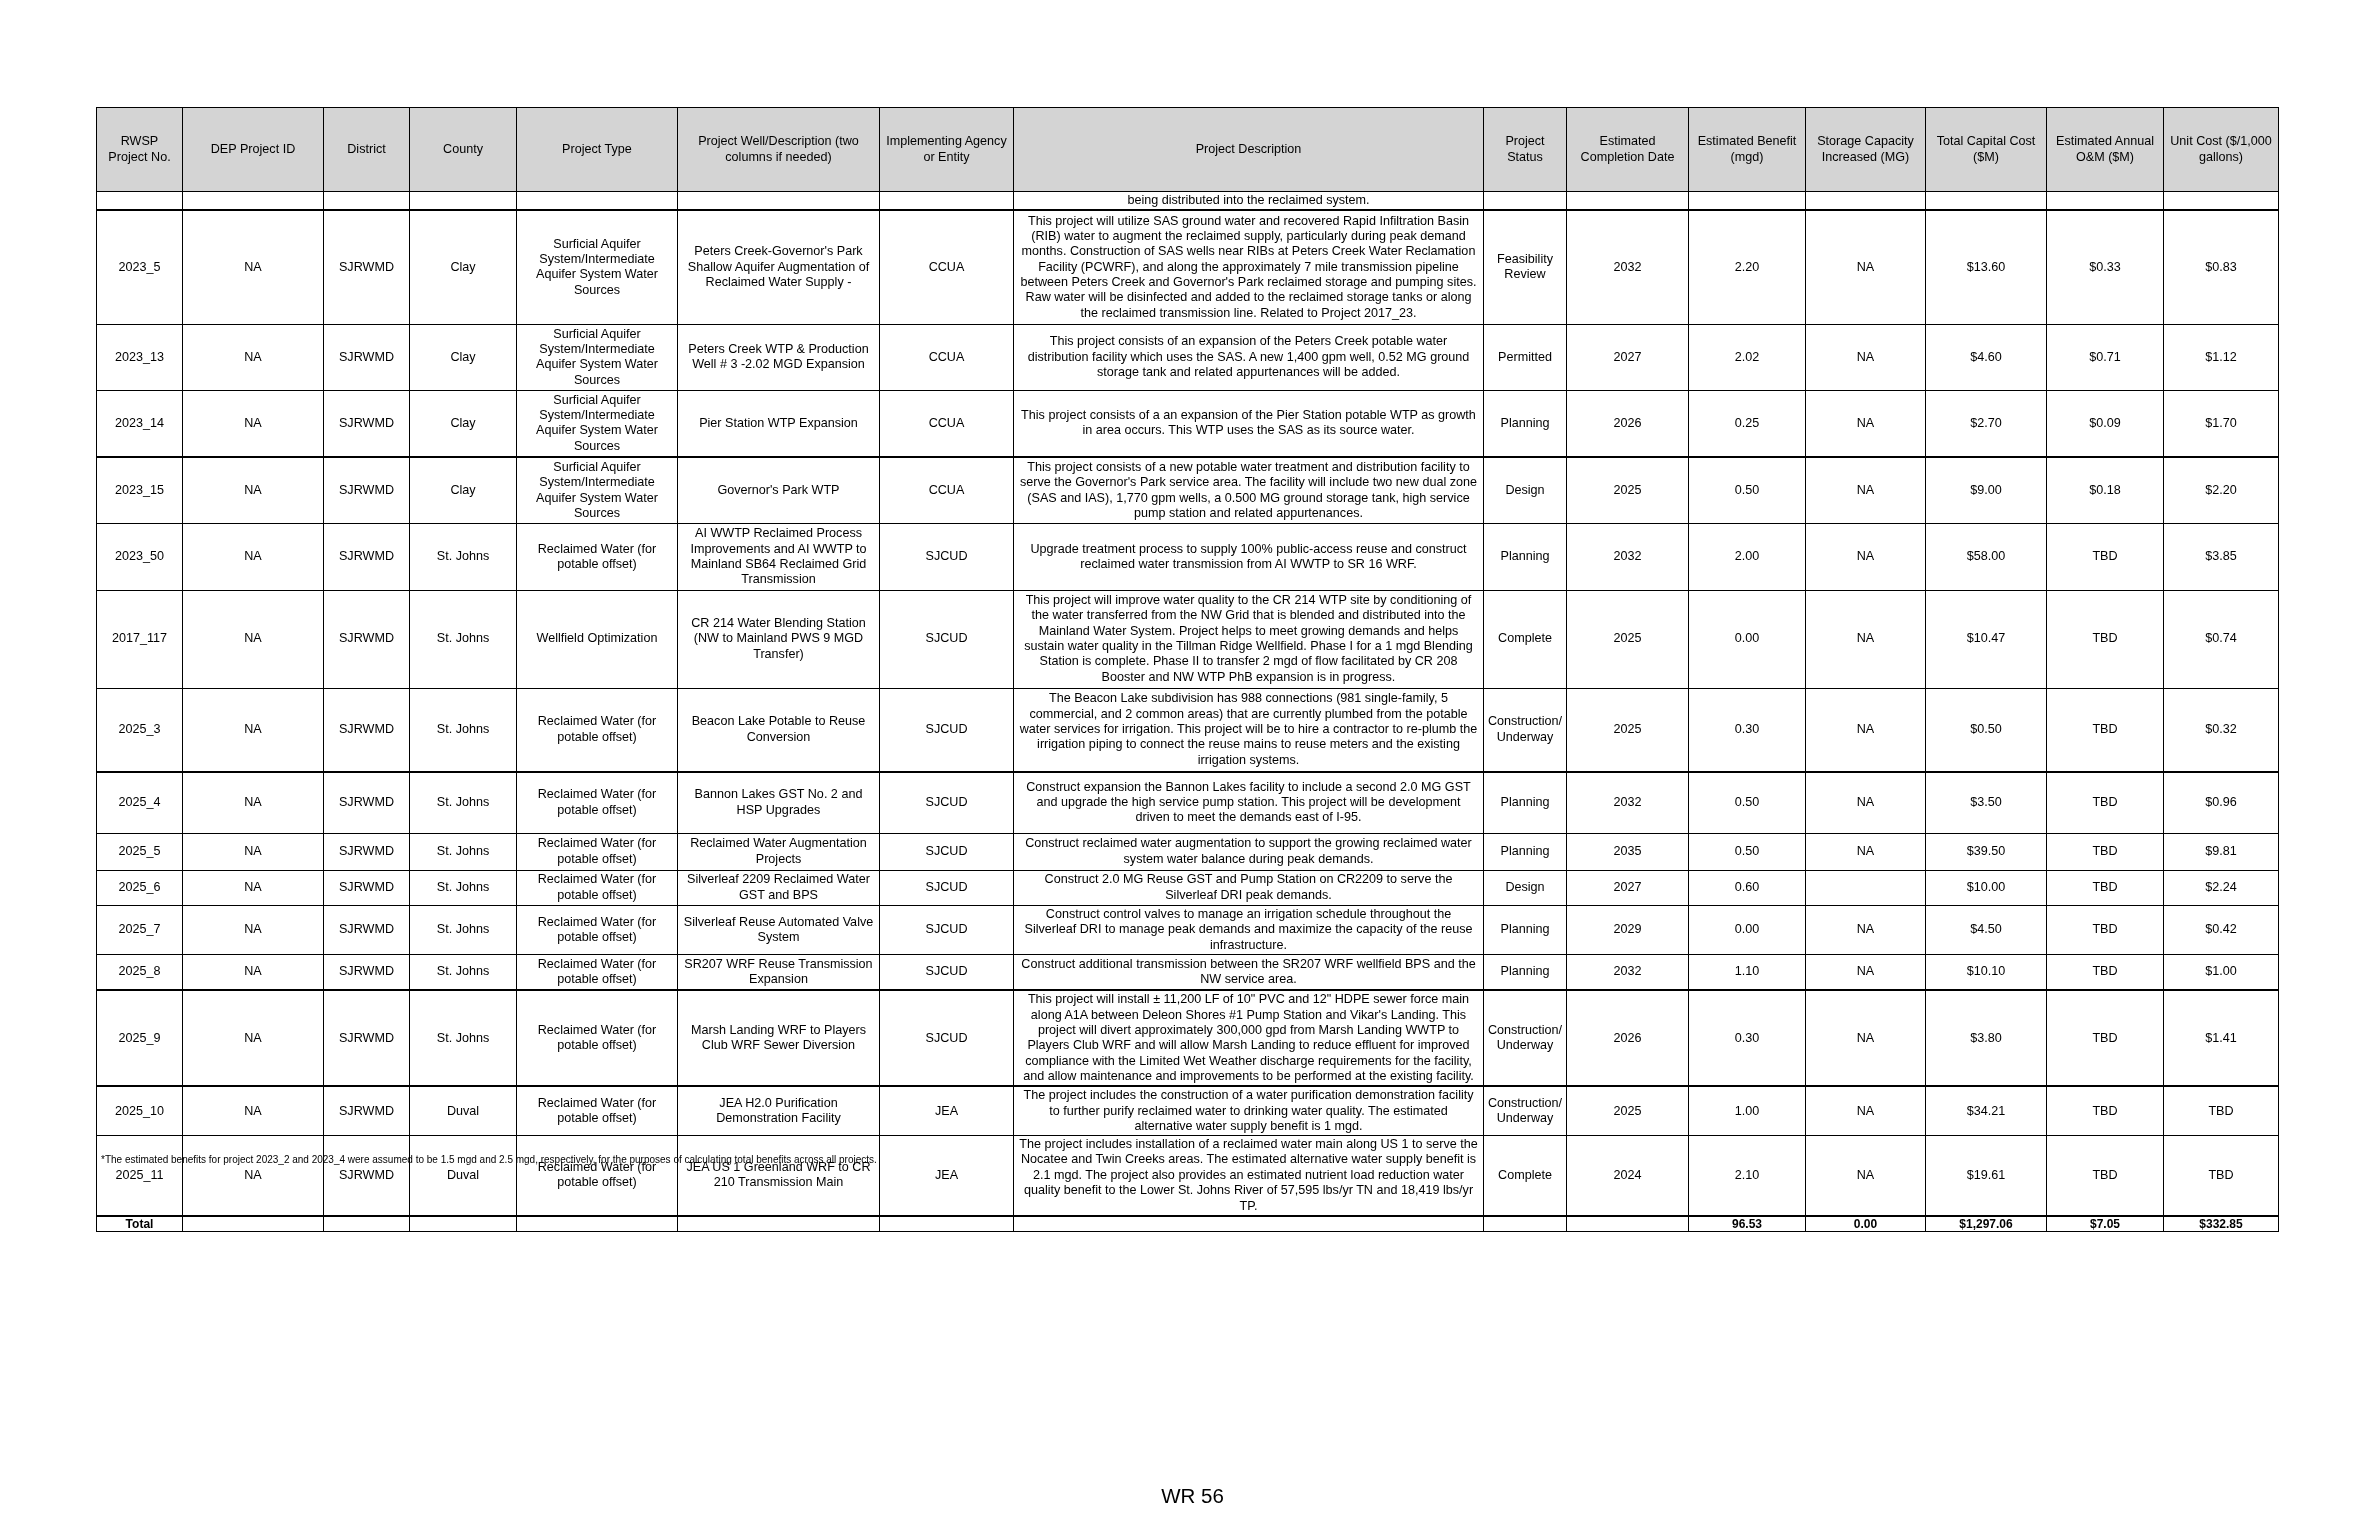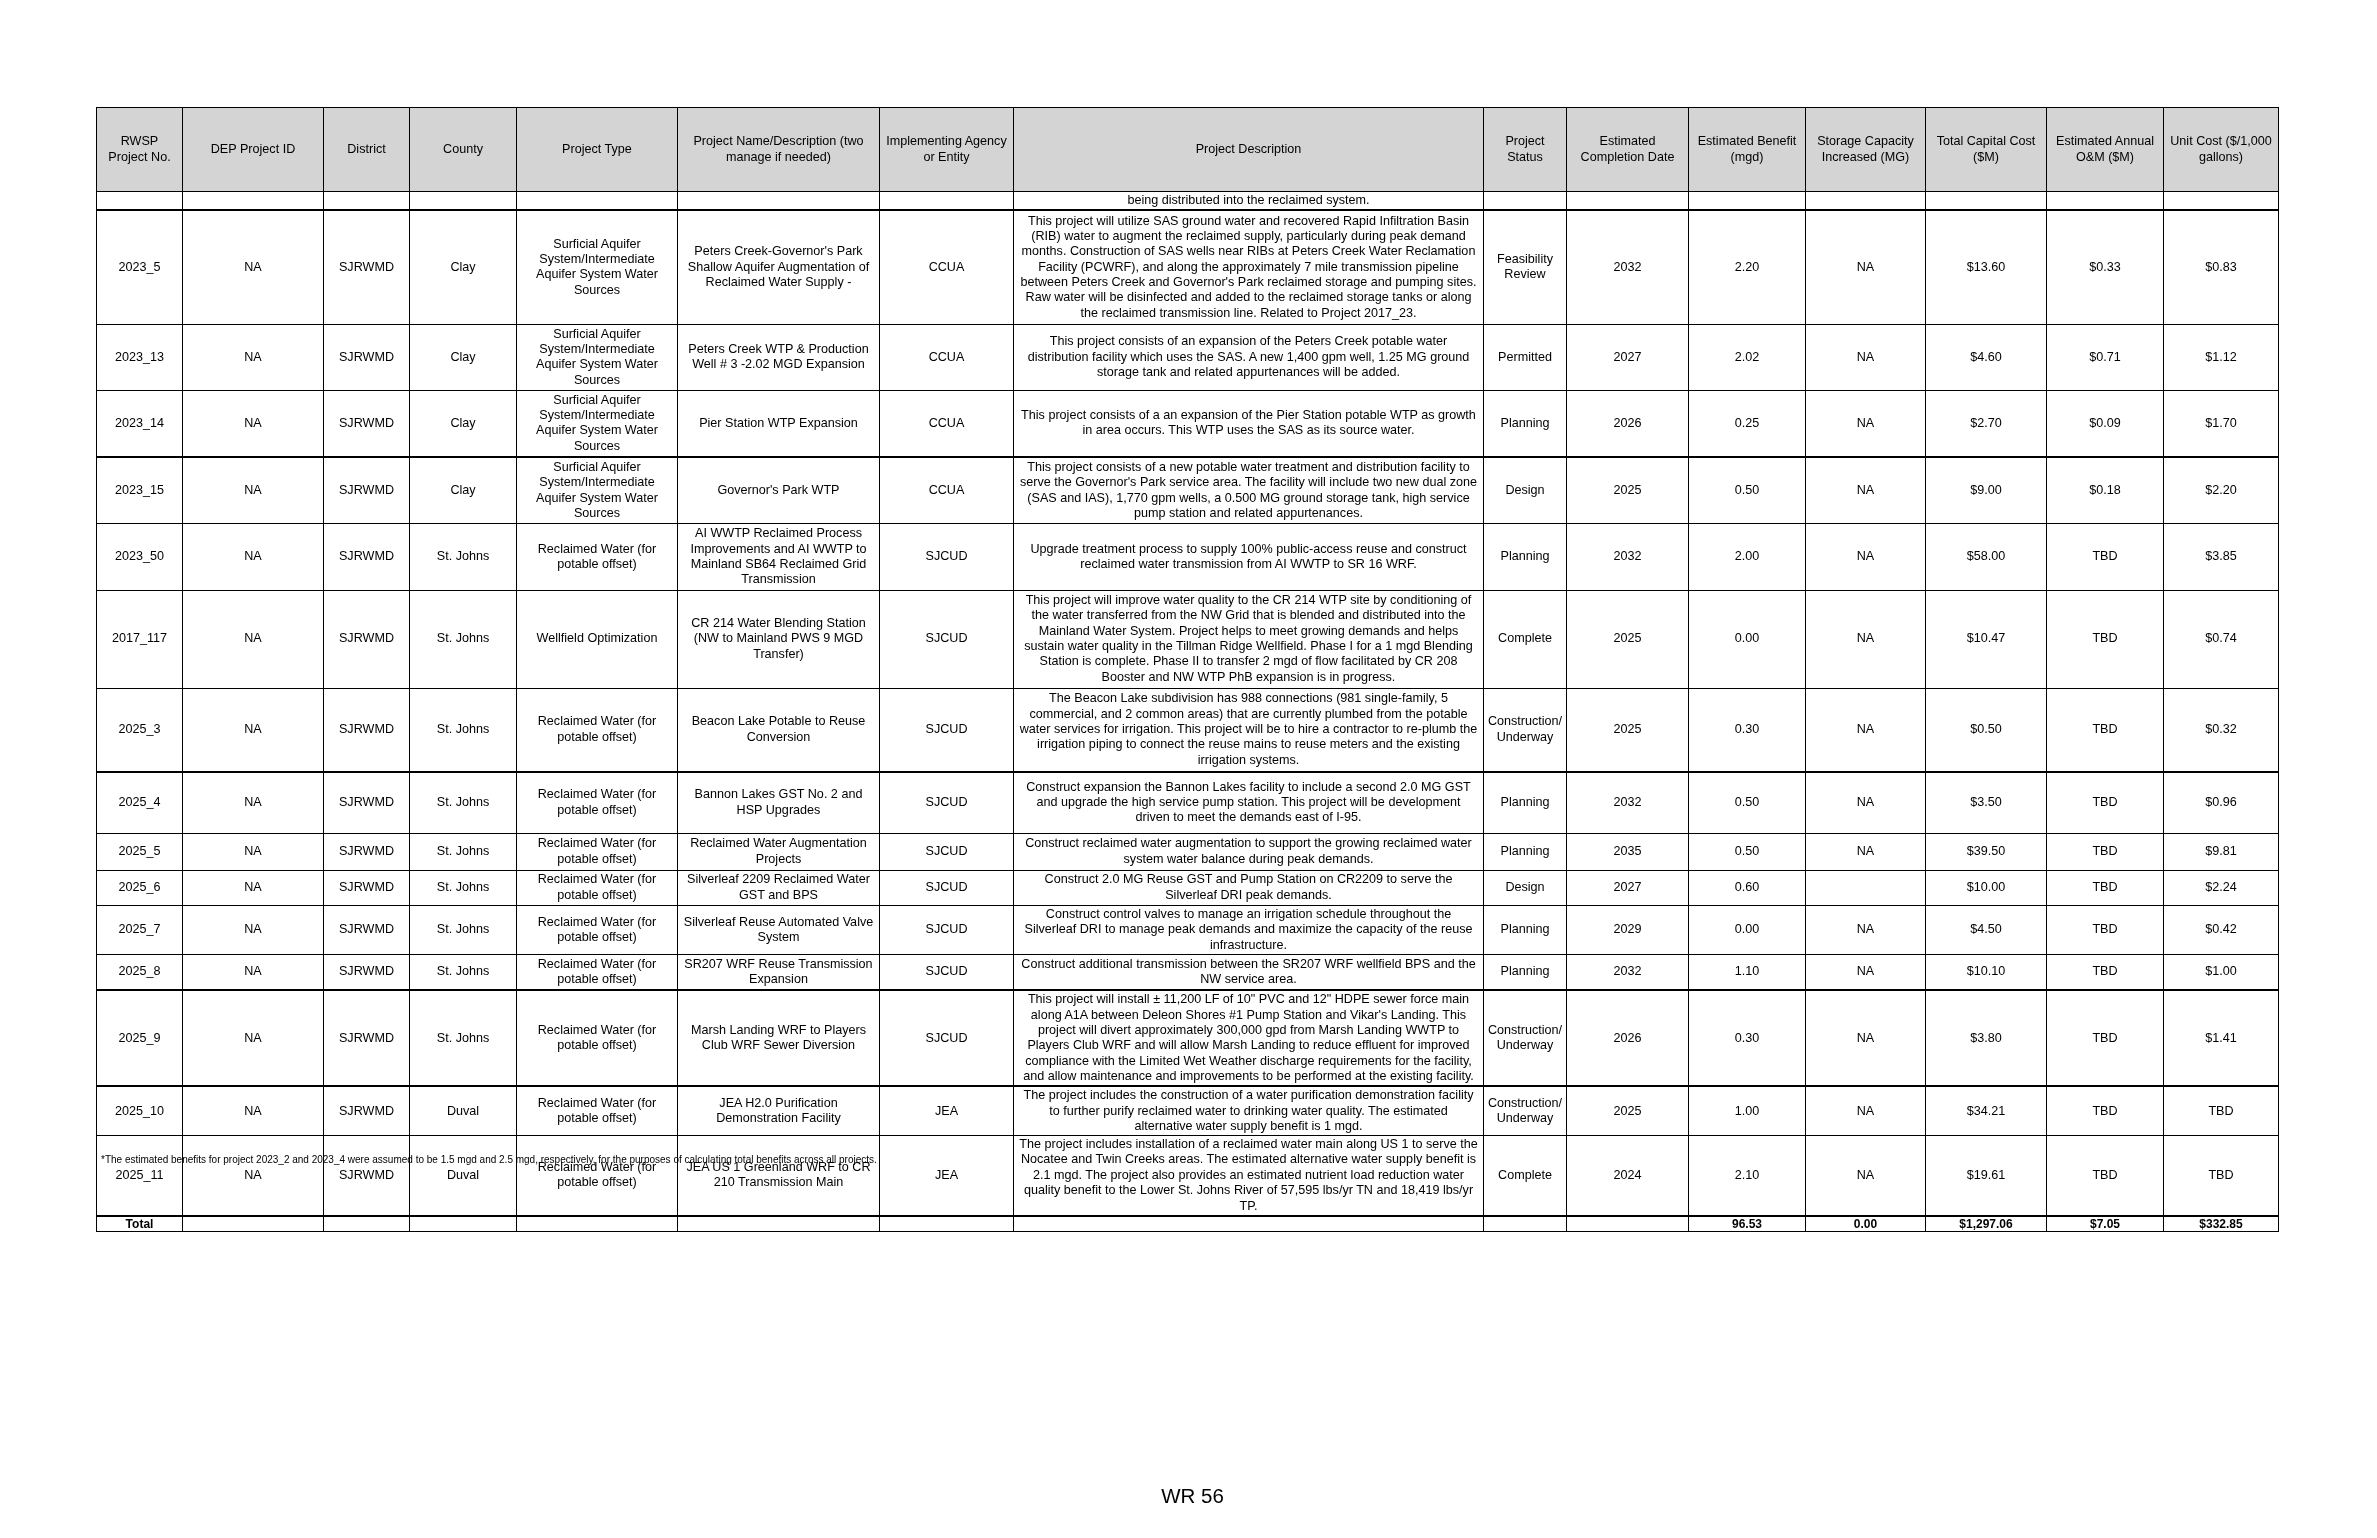--- a/index.html
+++ b/index.html
@@ -60,21 +60,21 @@
       <col style="width: 117px;">
       <col style="width: 115px;">
     </colgroup>
     <thead>
       <tr style="height: 84px;">
         <th>RWSP Project No.</th>
         <th>DEP Project ID</th>
         <th>District</th>
         <th>County</th>
         <th>Project Type</th>
-        <th>Project Name/Description (two manage if needed)</th>
+        <th>Project Well/Description (two columns if needed)</th>
         <th>Implementing Agency or Entity</th>
         <th>Project Description</th>
         <th>Project Status</th>
         <th>Estimated Completion Date</th>
         <th>Estimated Benefit (mgd)</th>
         <th>Storage Capacity Increased (MG)</th>
         <th>Total Capital Cost ($M)</th>
         <th>Estimated Annual O&amp;M ($M)</th>
         <th>Unit Cost ($/1,000 gallons)</th>
       </tr>
@@ -115,21 +115,21 @@
         <td>$0.83</td>
       </tr>
       <tr style="height: 61px;">
         <td>2023_13</td>
         <td>NA</td>
         <td>SJRWMD</td>
         <td>Clay</td>
         <td>Surficial Aquifer System/Intermediate Aquifer System Water Sources</td>
         <td>Peters Creek WTP &amp; Production Well # 3 -2.02 MGD Expansion</td>
         <td>CCUA</td>
-        <td class="desc">This project consists of an expansion of the Peters Creek potable water distribution facility which uses the SAS. A new 1,400 gpm well, 1.25 MG ground storage tank and related appurtenances will be added.</td>
+        <td class="desc">This project consists of an expansion of the Peters Creek potable water distribution facility which uses the SAS. A new 1,400 gpm well, 0.52 MG ground storage tank and related appurtenances will be added.</td>
         <td class="status">Permitted</td>
         <td>2027</td>
         <td>2.02</td>
         <td>NA</td>
         <td>$4.60</td>
         <td>$0.71</td>
         <td>$1.12</td>
       </tr>
       <tr class="thick" style="height: 58px;">
         <td>2023_14</td>

